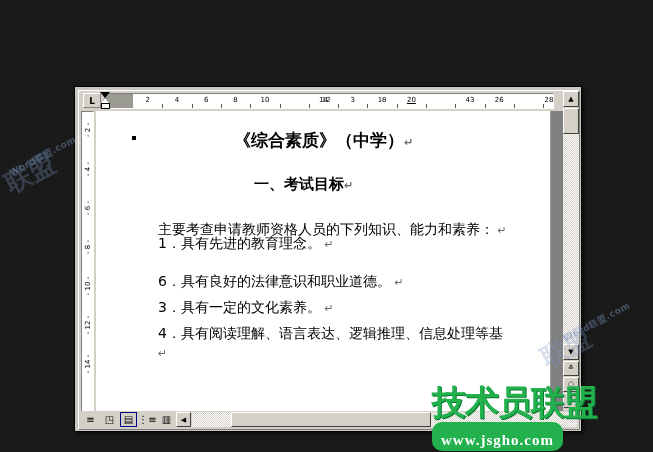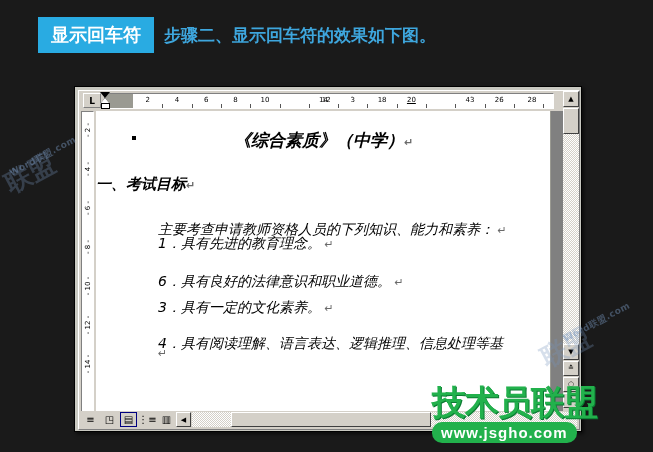--- a/index.html
+++ b/index.html
@@ -138,29 +138,28 @@
     position: absolute; left: 0px; top: 0px;
     width: 455px; height: 300px;
     background: #ffffff;
     border-right: 1px solid #9a9a92;
   }
   .doc-line {
     position: absolute;
     font-family: "DejaVu Sans", "Liberation Sans", sans-serif;
     color: #000;
     white-space: nowrap;
-    font-style: italic;
   }
   .pilcrow { color: #6a6a6a; font-size: 11px; }
   .title-line {
     top: 18px; left: 0; width: 455px; text-align: center;
     font-size: 17px; font-weight: bold;
   }
   .h1-line {
-    top: 64px; left: 0; width: 415px; text-align: left;
+    top: 64px; left: 0; width: 415px; text-align: center;
     font-size: 15px; font-weight: bold;
   }
   .body-line { font-size: 14px; left: 62px; }
   .sq-bullet {
     position: absolute; left: 36px; top: 25px;
     width: 4px; height: 4px; background: #000;
   }
   .h2-line {
     top: 263px; left: 0; width: 455px; text-align: center;
     font-size: 15px; font-weight: bold;
@@ -271,34 +270,32 @@
     font-size: 34px; font-weight: bold; color: #22b14c;
     letter-spacing: -1px; line-height: 36px;
     text-shadow: 1px 1px 0 #0a7a32;
     font-family: "DejaVu Sans", "Liberation Sans", sans-serif;
   }
   .logo-url {
     margin-top: 2px;
     background: #22b14c; color: #ffffff;
     font-size: 15px; font-weight: bold;
     border-radius: 10px;
-    padding: 2px 9px 2px;
+    padding: 10px 9px 2px;
     display: inline-block;
     letter-spacing: 1px;
-    font-family: Liberation Sans, sans-serif;
+    font-family: Liberation Serif, serif;
   }
 </style>
 </head>
 <body>
 
 <div id="root">
 
   <div class="header">
-    <div class="hdr-badge">显示回车符</div>
-    <div class="hdr-text">步骤二、显示回车符的效果如下图。</div>
   </div>
 
   <div class="word-win">
     <div class="win-inner">
 
       <div class="hruler">
         <div class="tab-sel">L</div>
         <div class="ruler-track">
           <div class="ruler-margin-l"></div>
           <div id="hticks">
@@ -321,21 +318,21 @@
               <div class="ruler-tick" style="left: 277.1px;">18</div>
               <div class="ruler-minor" style="left: 291.7px;"></div>
               <div class="ruler-tick" style="left: 306.4px; text-decoration: underline;">20</div>
               <div class="ruler-minor" style="left: 321px;"></div>
               <div class="ruler-tick" style="left: 335.7px; margin-top: 22px;">22</div>
               <div class="ruler-minor" style="left: 350.3px;"></div>
               <div class="ruler-tick" style="left: 365px;">43</div>
               <div class="ruler-minor" style="left: 379.6px;"></div>
               <div class="ruler-tick" style="left: 394.3px;">26</div>
               <div class="ruler-minor" style="left: 408.9px;"></div>
-              <div class="ruler-tick" style="left: 427px;">28</div>
+              <div class="ruler-tick" style="left: 444px;">28</div>
               <div class="ruler-minor" style="left: 438.2px;"></div>
               <div class="ruler-tick" style="left: 452.9px;">30</div>
             </div>
         </div>
         <div class="indent-marks">
           <div class="im-top"></div>
           <div class="im-bot"></div>
           <div class="im-box"></div>
         </div>
       </div>
@@ -364,21 +361,21 @@
 
           <div class="doc-line h1-line">
             <span>一、考试目标</span><span class="pilcrow">↵</span>
           </div>
 
           <div id="bodylines">
               <div class="doc-line body-line" style="top: 110px;"><span>主要考查申请教师资格人员的下列知识、能力和素养：</span><span class="pilcrow"> ↵</span></div>
               <div class="doc-line body-line" style="top: 124px;"><span>1．具有先进的教育理念。</span><span class="pilcrow"> ↵</span></div>
               <div class="doc-line body-line" style="top: 162px;"><span>6．具有良好的法律意识和职业道德。</span><span class="pilcrow"> ↵</span></div>
               <div class="doc-line body-line" style="top: 188px;"><span>3．具有一定的文化素养。</span><span class="pilcrow"> ↵</span></div>
-              <div class="doc-line body-line" style="top: 224px; text-align: center;"><span>4．具有阅读理解、语言表达、逻辑推理、信息处理等基</span></div>
+              <div class="doc-line body-line" style="top: 214px; text-align: center;"><span>4．具有阅读理解、语言表达、逻辑推理、信息处理等基</span></div>
             </div>
 
           <div class="doc-line body-line" style="top:233px;">
             <span class="pilcrow">↵</span>
           </div>
 
         </div>
       </div>
 
       <div class="vscroll">

